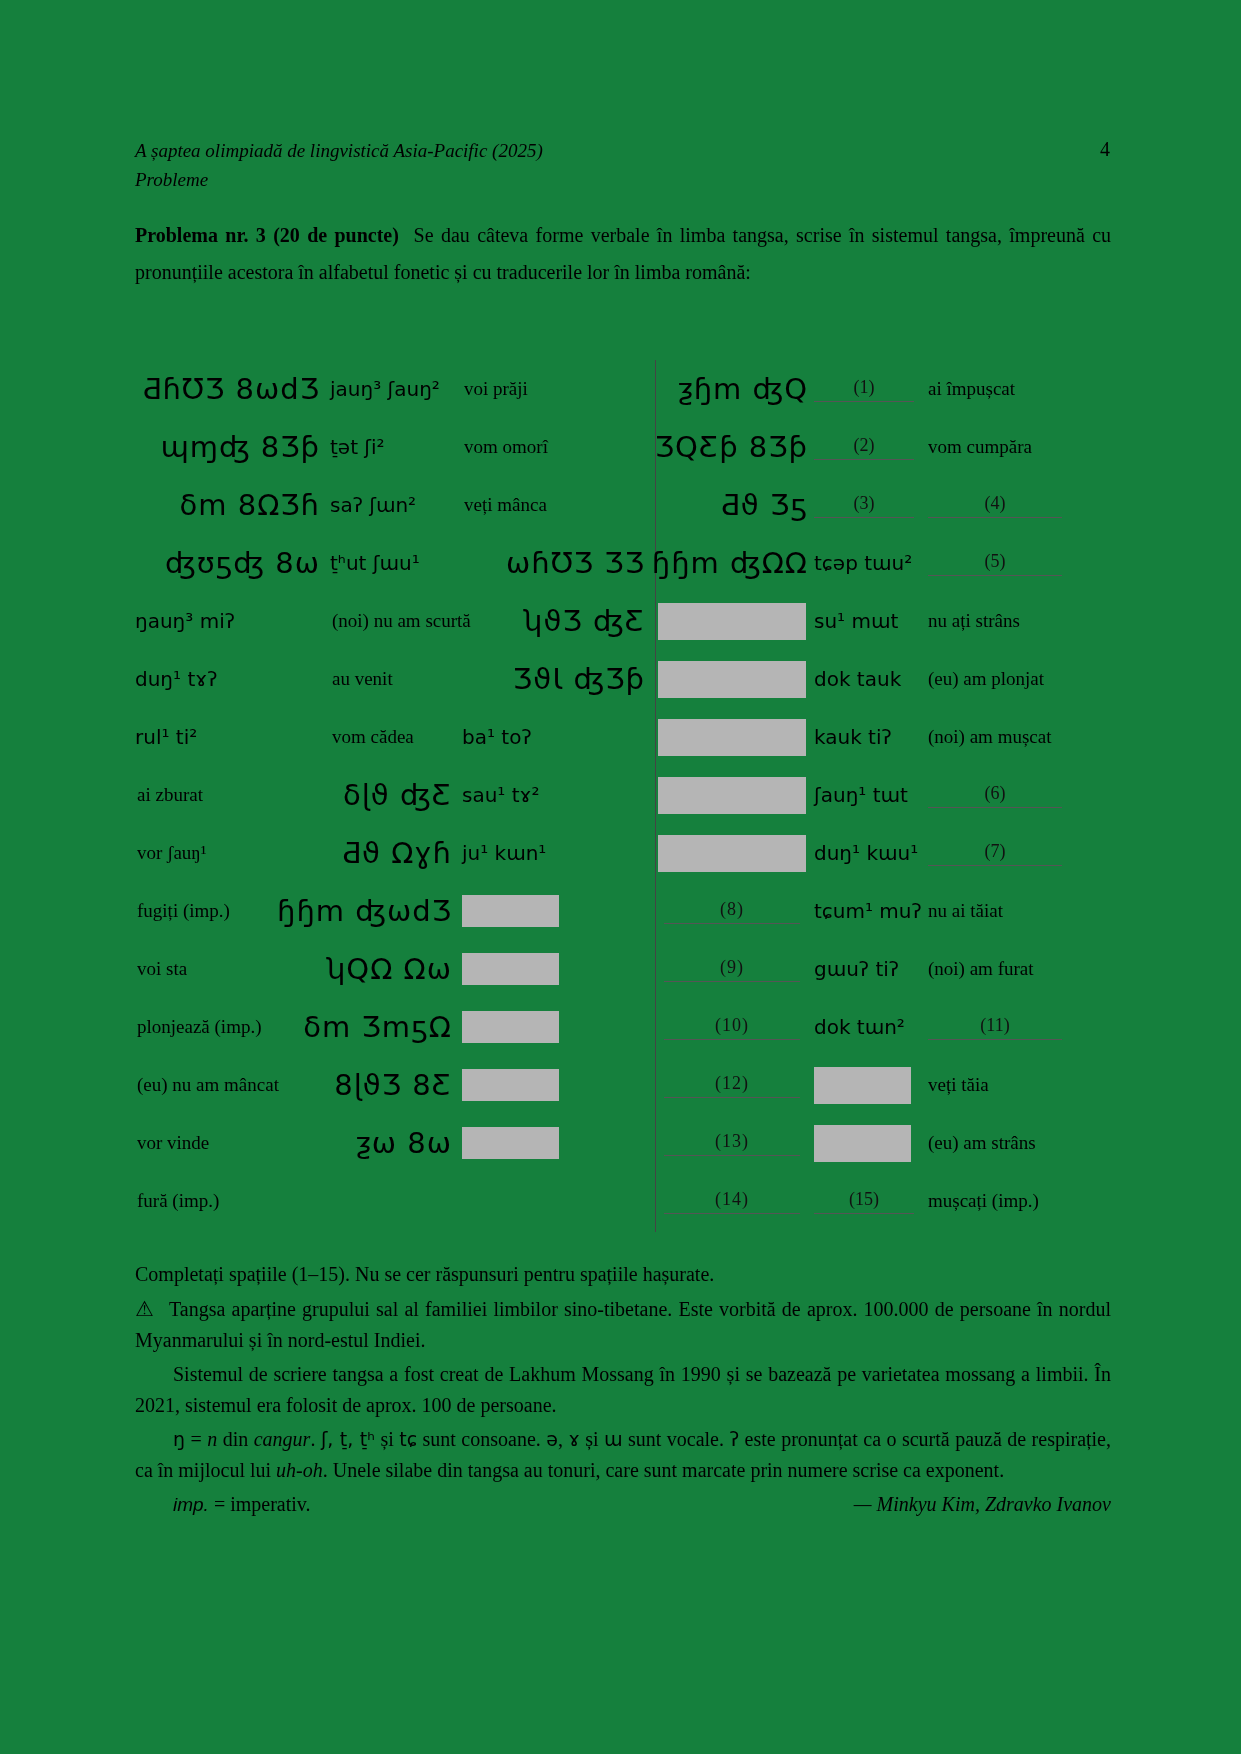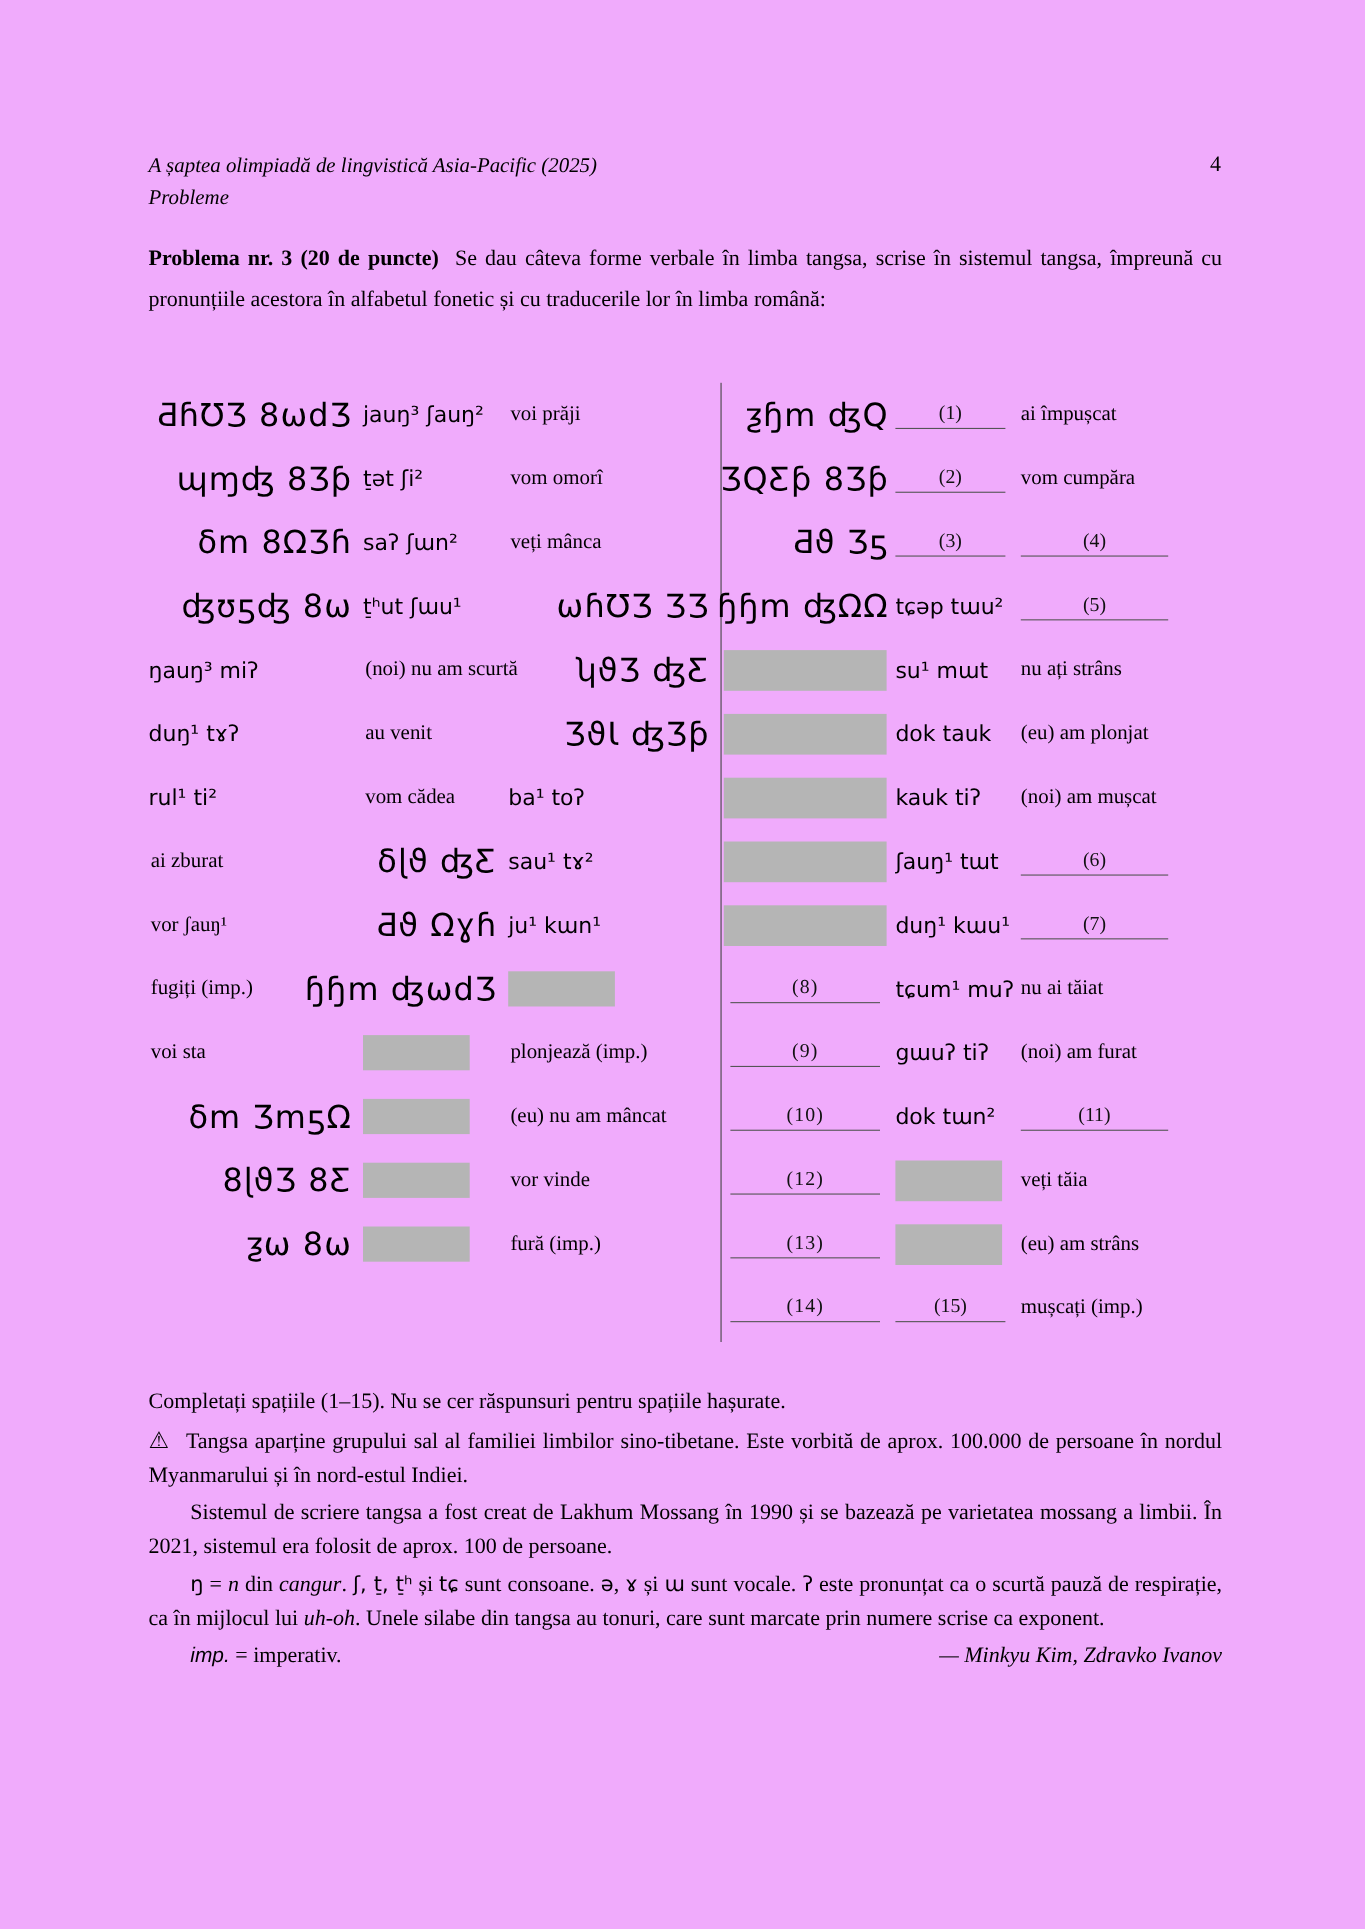--- a/index.html
+++ b/index.html
@@ -1,29 +1,29 @@
 <!DOCTYPE html>
 <html><head>
 <meta charset="utf-8">
 <style>
   html,body{margin:0;padding:0;background:#888;}
   .page{
-    position:relative;width:1241px;height:1754px;background:#f0abfc;color:#000;
+    position:relative;width:1241px;height:1754px;background:#15803d;color:#000;
     font-family:"Liberation Serif","DejaVu Serif",serif;overflow:hidden;
   }
   
   .hdr{position:absolute;left:135px;top:136px;width:976px;}
   .hdr-line{font-style:italic;font-size:19px;line-height:29px;}
   .pagenum{position:absolute;right:131px;top:138px;font-size:20px;}
   
   .statement{position:absolute;left:135px;top:197px;width:976px;font-size:20px;line-height:37px;text-align:justify;}
   .statement b{font-weight:bold;}
   
   .vtable{position:absolute;left:135px;top:344px;width:976px;height:872px;}
-  .half{position:absolute;top:4px;height:100%;display:grid;grid-auto-rows:58px;align-items:center;}
+  .half{position:absolute;top:16px;height:100%;display:grid;grid-auto-rows:58px;align-items:center;}
   .half.left{left:0;width:520px;grid-template-columns:195px 132px 193px;}
   .half.right{left:520px;width:455px;border-left:1.5px solid #444;grid-template-columns:158px 112px 184px;}
   .cell{display:flex;align-items:center;min-height:58px;}
   .cell.script-col{font-family:"DejaVu Sans",sans-serif;font-size:29px;letter-spacing:1px;justify-content:flex-end;padding-right:10px;white-space:nowrap;}
   .half.right .cell.script-col{padding-right:6px;}
   .cell.phon-col{font-family:"DejaVu Sans",sans-serif;font-size:20px;justify-content:flex-start;white-space:nowrap;}
   .cell.trans-col{font-size:19px;justify-content:flex-start;padding-left:2px;white-space:nowrap;}
   .cell.blankcell,.cell.boxcell{font-style:normal;}
   .script-col.blankcell,.script-col.boxcell{justify-content:center;padding-right:0;}
   .graybox{background:#b5b5b5;}
@@ -92,20 +92,21 @@
         <div class="cell phon-col">sau¹ tɤ²</div>
         <div class="cell trans-col">vor ʃauŋ¹</div>
         <div class="cell script-col">Ƌϑ Ωɣɦ</div>
         <div class="cell phon-col">ju¹ kɯn¹</div>
         <div class="cell trans-col">fugiți (imp.)</div>
         <div class="cell script-col">ɧɧm ʤωdƷ</div>
         <div class="cell phon-col boxcell">
           <div class="graybox"></div>
         </div>
         <div class="cell trans-col">voi sta</div>
+        <div class="cell script-col">ʮQΩ Ωω</div>
         <div class="cell phon-col boxcell">
           <div class="graybox"></div>
         </div>
         <div class="cell trans-col">plonjează (imp.)</div>
         <div class="cell script-col">δm ƷmƽΩ</div>
         <div class="cell phon-col boxcell">
           <div class="graybox"></div>
         </div>
         <div class="cell trans-col">(eu) nu am mâncat</div>
         <div class="cell script-col">8ɭϑƷ 8Ƹ</div>

